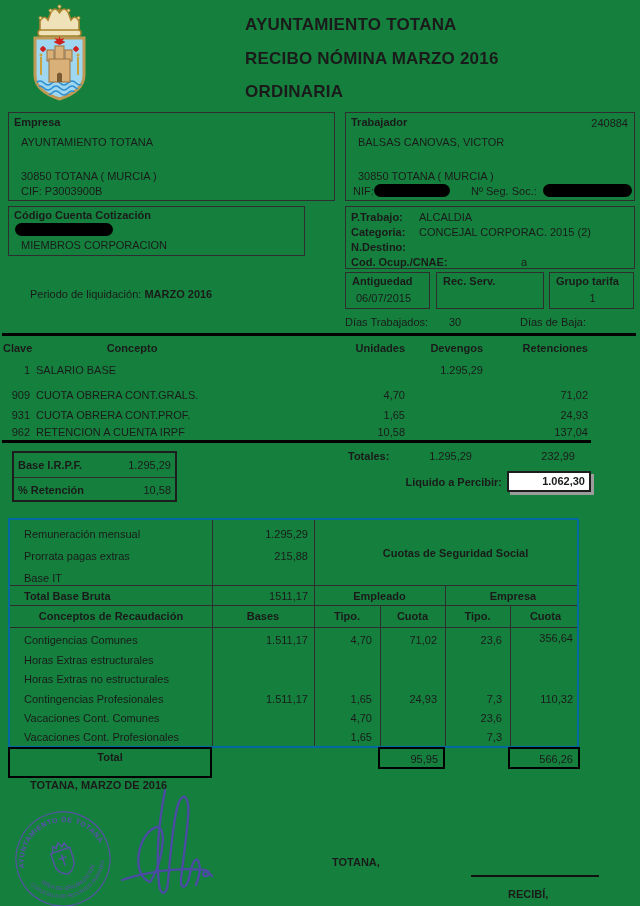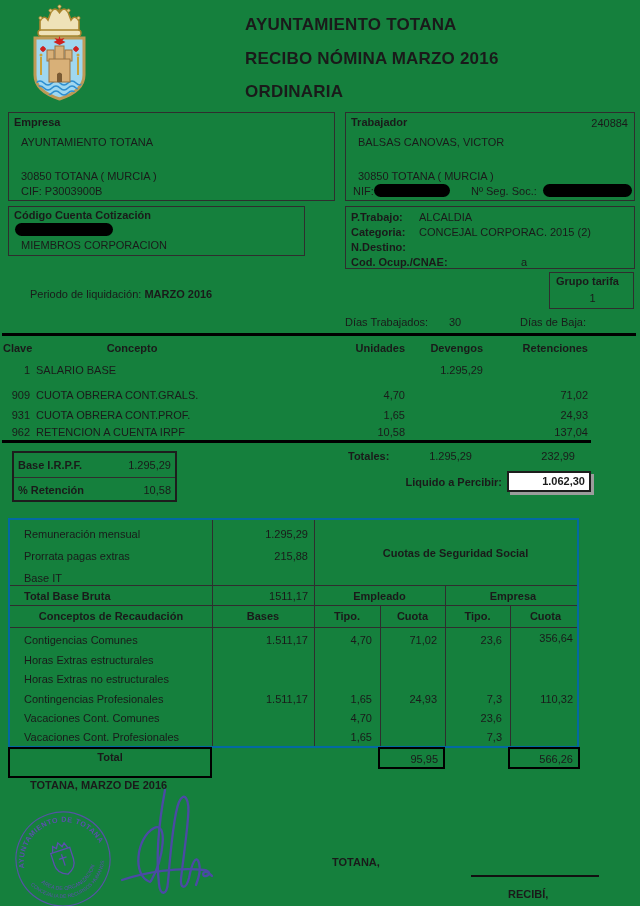--- a/index.html
+++ b/index.html
@@ -96,20 +96,28 @@
     <div class="abs b" style="left:5px;top:34px;">N.Destino:</div>
     <div class="abs b" style="left:5px;top:49px;">Cod. Ocup./CNAE:</div>
     <div class="abs" style="left:175px;top:49px;">a</div>
   </div>
 
   <div class="abs" style="left:30px;top:288px;">
     <span>Periodo de liquidación:</span>
     <span class="b">MARZO 2016</span>
   </div>
 
+  <div class="box" style="left:345px;top:272px;width:85px;height:37px;">
+    <div class="abs b" style="left:6px;top:2px;">Antiguedad</div>
+    <div class="abs" style="left:10px;top:19px;">06/07/2015</div>
+  </div>
+  <div class="box" style="left:436px;top:272px;width:108px;height:37px;">
+    <div class="abs b" style="left:6px;top:2px;">Rec. Serv.</div>
+    <div class="abs" style="left:10px;top:19px;"></div>
+  </div>
   <div class="box" style="left:549px;top:272px;width:85px;height:37px;">
     <div class="abs b" style="left:6px;top:2px;">Grupo tarifa</div>
     <div class="abs ctr" style="left:0;top:19px;width:85px;">1</div>
   </div>
 
   <div class="abs" style="left:345px;top:316px;">Días Trabajados:</div>
   <div class="abs" style="left:449px;top:316px;">30</div>
   <div class="abs" style="left:520px;top:316px;">Días de Baja:</div>
   <div class="abs" style="left:600px;top:316px;"></div>
 

